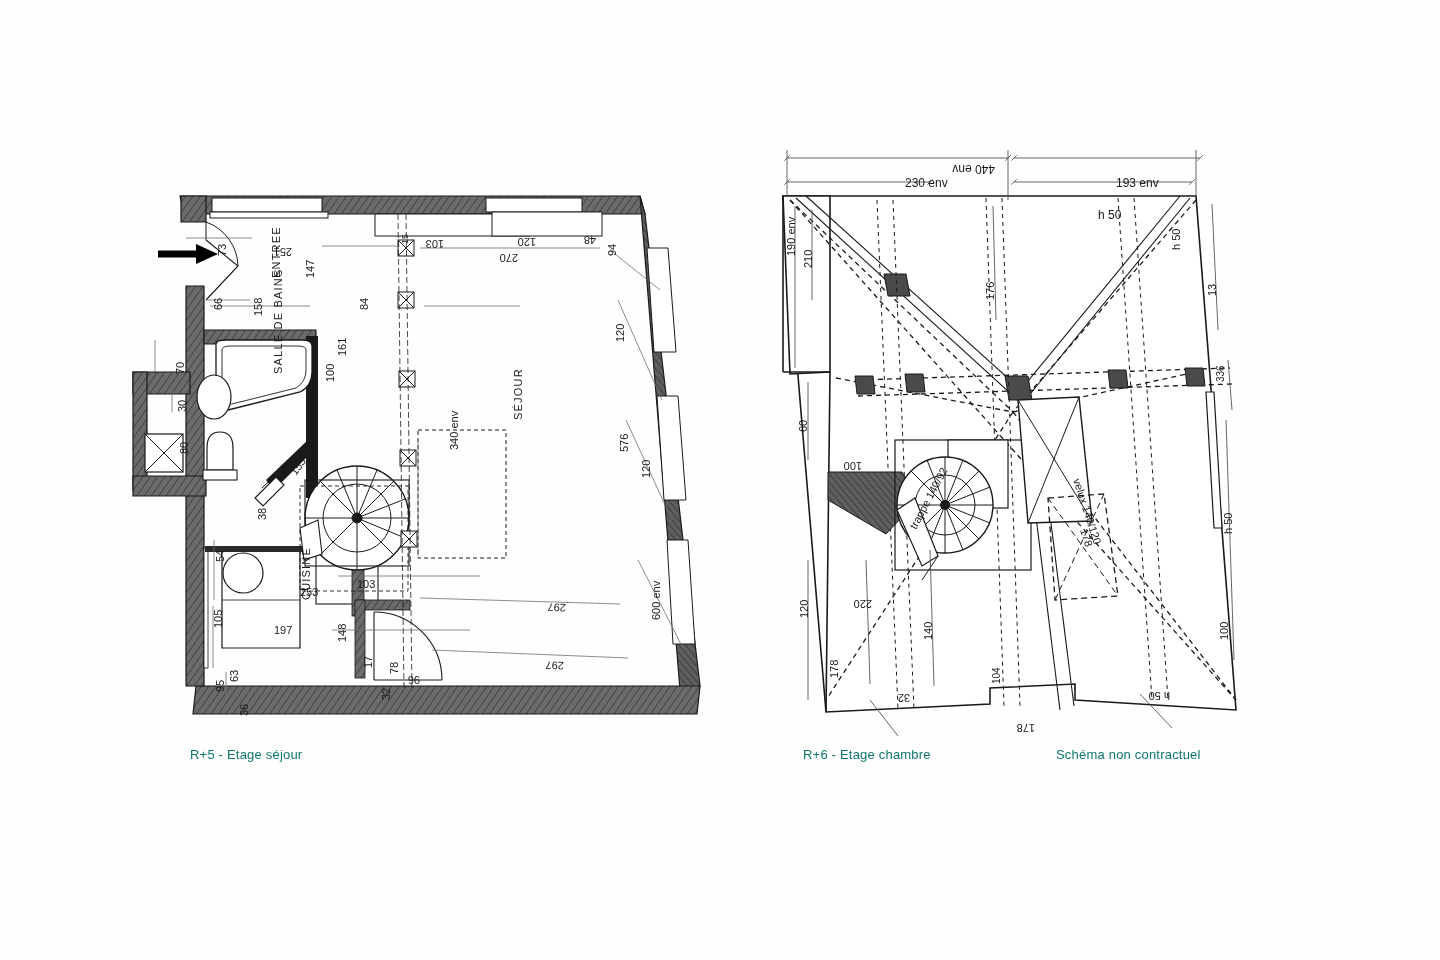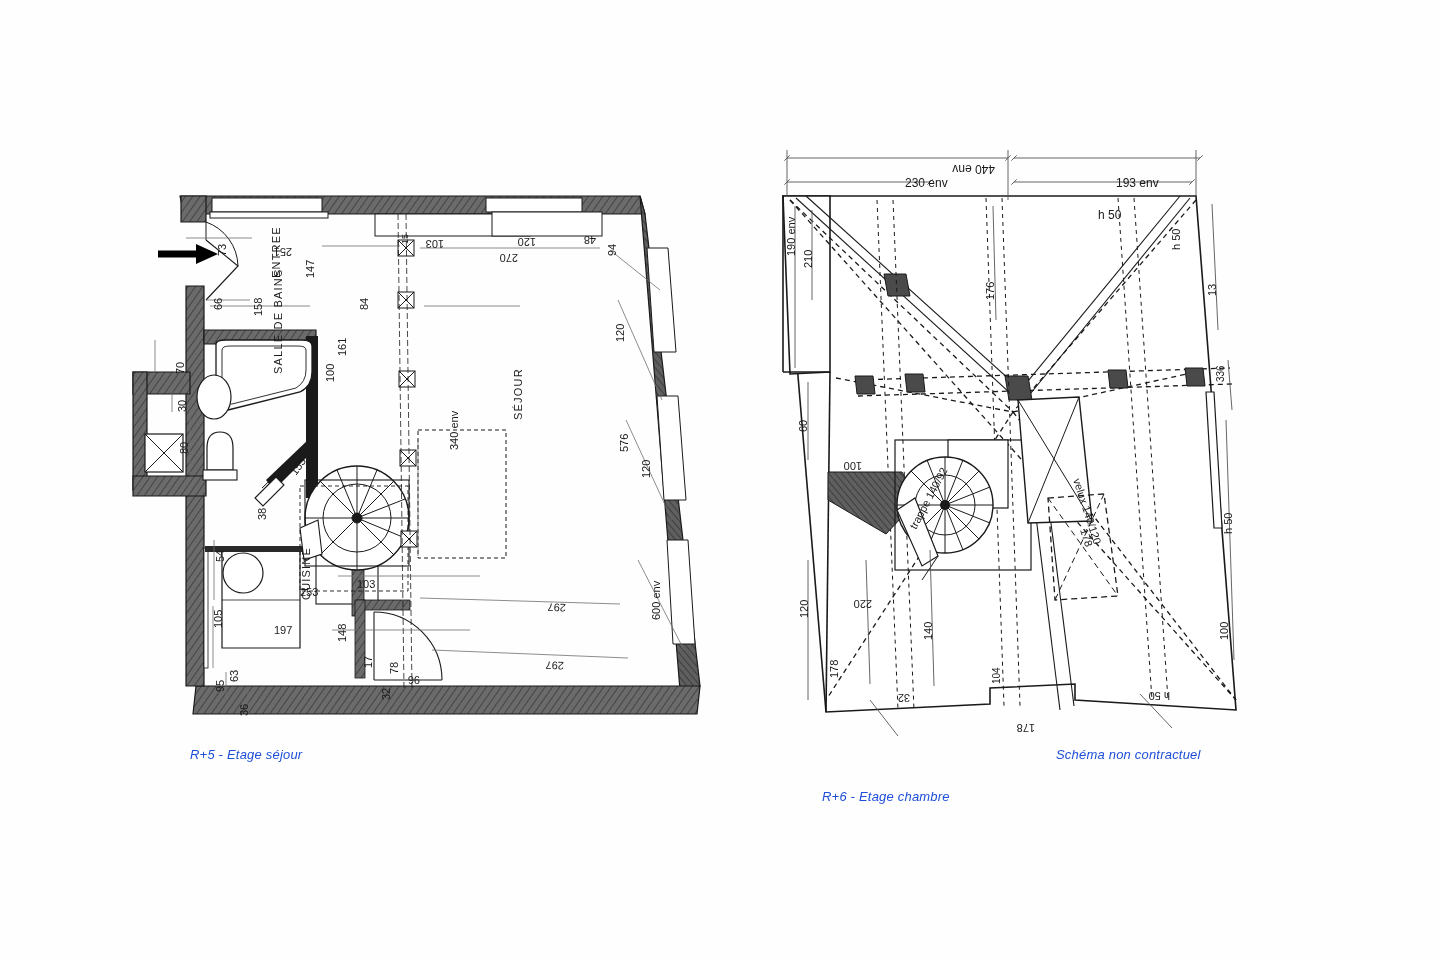--- a/index.html
+++ b/index.html
@@ -25,27 +25,26 @@
   .plan-svg {
     position: absolute;
     left: 0; top: 0;
     width: 1440px;
     height: 960px;
   }
   .caption {
     position: absolute;
     font-size: 13px;
     font-family: "Liberation Sans", sans-serif;
-    color: #1d4ed8;
+    color: #0f766e;
     white-space: nowrap;
     letter-spacing: 0.2px;
-    font-style: italic;
   }
   #caption-left  { left: 190px; top: 747px; }
-  #caption-right { left: 822px; top: 747px; margin-top: 42px; }
+  #caption-right { left: 803px; top: 747px; }
   #caption-disclaimer { left: 1056px; top: 747px; }
 </style>
 </head>
 <body>
 
 <div id="sheet">
 
   <svg class="plan-svg" viewBox="0 0 1440 960" xmlns="http://www.w3.org/2000/svg">
     <defs>
       <pattern id="hatchWall" width="6" height="6" patternUnits="userSpaceOnUse" patternTransform="rotate(35)">

